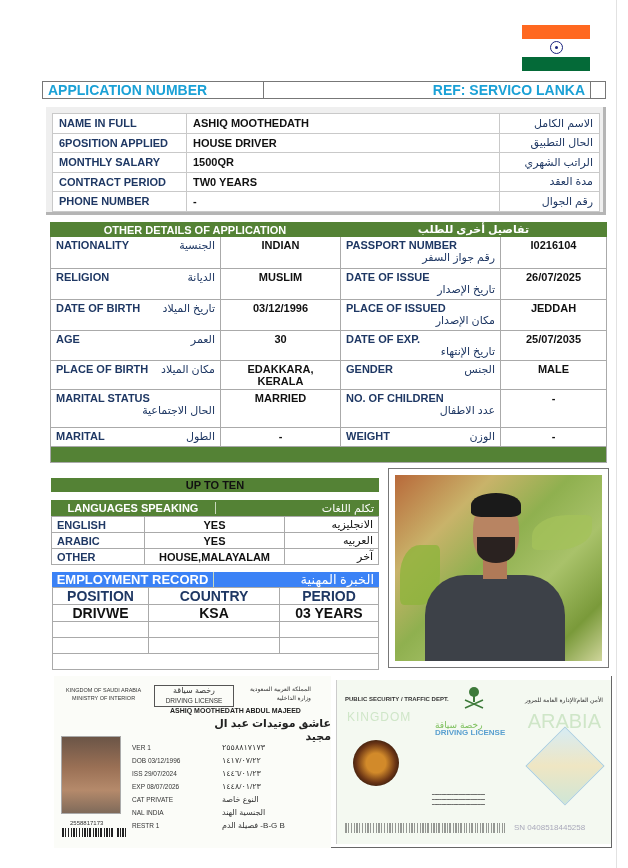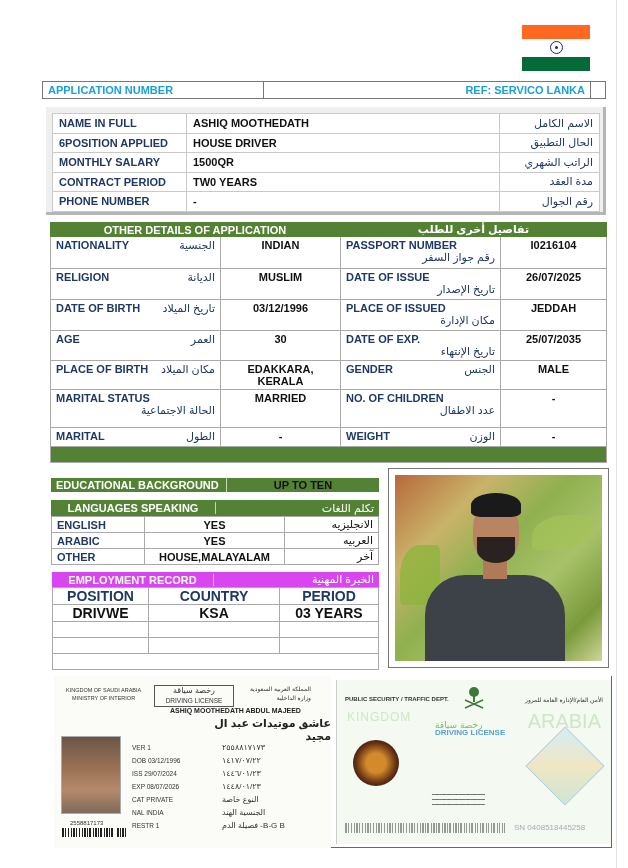--- a/index.html
+++ b/index.html
@@ -14,21 +14,21 @@
 
   
   .flag { left: 522px; top: 25px; width: 68px; height: 46px; }
   .flag .saffron { height: 14px; background: #ff6820; }
   .flag .white { height: 18px; background: #fff; position: relative; }
   .flag .green { height: 14px; background: #046a38; }
   .chakra { position: absolute; left: 28px; top: 2px; width: 13px; height: 13px; border: 1.5px solid #1a237e; border-radius: 50%; }
   .chakra::after { content: ""; position: absolute; left: 3.5px; top: 3.5px; width: 3px; height: 3px; border-radius: 50%; background: #1a237e; }
 
   
-  .appbar { left: 42px; top: 81px; width: 564px; height: 18px; border: 1px solid #777; display: flex; font-size: 11px; font-weight: bold; }
+  .appbar { left: 42px; top: 81px; width: 564px; height: 18px; border: 1px solid #777; display: flex; font-size: 14px; font-weight: bold; }
   .appbar div { display: flex; align-items: center; padding: 0 5px; }
   .appbar .c1 { width: 221px; border-right: 1px solid #777; }
   .appbar .c2 { flex: 1; justify-content: flex-end; border-right: 1px solid #777; }
   .appbar .c3 { width: 14px; }
 
   
   .ptable-wrap { left: 46px; top: 107px; width: 560px; height: 108px; background: #efefef; border-right: 3px solid #b5b5b5; border-bottom: 3px solid #b5b5b5; padding: 6px 3px 3px 6px; }
   table { border-collapse: collapse; width: 100%; table-layout: fixed; }
   .ptable td { border: 1px solid #c9c9c9; background: #fff; height: 19.5px; font-size: 11px; padding: 0 6px; white-space: nowrap; overflow: hidden; }
   .ptable .lab { width: 134px; font-weight: bold; color: #1f3864; }
@@ -64,21 +64,21 @@
   .lang .hd { display: flex; background: #548235; color: #fff; font-size: 11px; font-weight: bold; height: 16px; align-items: center; }
   .lang .hd .h1 { width: 165px; text-align: center; border-right: 1px solid #c8d8bc; }
   .lang .hd .h2 { flex: 1; text-align: right; padding-right: 5px; font-weight: normal; direction: rtl; }
   .lang td { border: 1px solid #aaa; font-size: 11px; height: 16px; padding: 0 5px; }
   .lang .l1 { width: 93px; font-weight: bold; color: #1f3864; }
   .lang .l2 { width: 140px; text-align: center; font-weight: bold; }
   .lang .l3 { text-align: right; direction: rtl; }
 
   
   .emp { left: 52px; top: 572px; width: 327px; }
-  .emp .hd { display: flex; background: #d946ef; color: #fff; font-size: 11px; font-weight: bold; height: 15px; align-items: center; }
+  .emp .hd { display: flex; background: #3b82f6; color: #fff; font-size: 13px; font-weight: bold; height: 15px; align-items: center; }
   .emp .hd .h1 { width: 162px; text-align: center; border-right: 1px solid #c8d8bc; }
   .emp .hd .h2 { flex: 1; text-align: right; padding-right: 5px; font-weight: normal; direction: rtl; }
   .emp td { border: 1px solid #aaa; font-size: 14px; height: 16px; text-align: center; }
   .emp .c1 { width: 96px; }
   .emp .c2 { width: 131px; }
   .emp .colhead td { color: #1f3864; font-weight: bold; }
   .emp .data td { font-weight: bold; }
 
   
   .photo-frame { left: 388px; top: 468px; width: 221px; height: 200px; border: 1px solid #777; padding: 6px; background: #fff; }
@@ -188,54 +188,53 @@
         </tr>
         <tr class="h31">
           <td class="lab"><span class="arx">الديانة</span><span class="en">RELIGION</span></td>
           <td class="v1">MUSLIM</td>
           <td class="lab lab2"><span class="en">DATE OF ISSUE</span><span class="arx block">تاريخ الإصدار</span></td>
           <td class="v2">26/07/2025</td>
         </tr>
         <tr class="h31">
           <td class="lab"><span class="arx">تاريخ الميلاد</span><span class="en">DATE OF BIRTH</span></td>
           <td class="v1">03/12/1996</td>
-          <td class="lab lab2"><span class="en">PLACE OF ISSUED</span><span class="arx block">مكان الإدارة</span></td>
+          <td class="lab lab2"><span class="en">PLACE OF ISSUED</span><span class="arx block">مكان الإصدار</span></td>
           <td class="v2">JEDDAH</td>
         </tr>
         <tr class="h23">
           <td class="lab"><span class="arx">العمر</span><span class="en">AGE</span></td>
           <td class="v1">30</td>
           <td class="lab lab2"><span class="en">DATE OF EXP.</span><span class="arx block">تاريخ الإنتهاء</span></td>
           <td class="v2">25/07/2035</td>
         </tr>
         <tr class="h23">
           <td class="lab"><span class="arx">مكان الميلاد</span><span class="en">PLACE OF BIRTH</span></td>
           <td class="v1">EDAKKARA, KERALA</td>
           <td class="lab lab2"><span class="arx">الجنس</span><span class="en">GENDER</span></td>
           <td class="v2">MALE</td>
         </tr>
         <tr class="h38">
-          <td class="lab"><span class="en">MARITAL STATUS</span><span class="arx block">الحالة الاجتماعية</span></td>
+          <td class="lab"><span class="en">MARITAL STATUS</span><span class="arx block">الحال الاجتماعية</span></td>
           <td class="v1">MARRIED</td>
           <td class="lab lab2"><span class="en">NO. OF CHILDREN</span><span class="arx block">عدد الاطفال</span></td>
           <td class="v2">-</td>
         </tr>
         <tr class="h19">
           <td class="lab"><span class="arx">الطول</span><span class="en">MARITAL</span></td>
           <td class="v1">-</td>
           <td class="lab lab2"><span class="arx">الوزن</span><span class="en">WEIGHT</span></td>
           <td class="v2">-</td>
         </tr>
       </tbody>
   </table>
   <div class="gfoot"></div>
 </div>
 
 <div class="abs edubar">
-  <div class="e1">EDUCATIONAL BACKGROUND</div>
   <div class="e2">UP TO TEN</div>
 </div>
 
 <div class="abs lang">
   <div class="hd">
     <span class="h1">LANGUAGES SPEAKING</span>
     <span class="h2">تكلم اللغات</span>
   </div>
   <table>
       <tbody id="lang-body">

